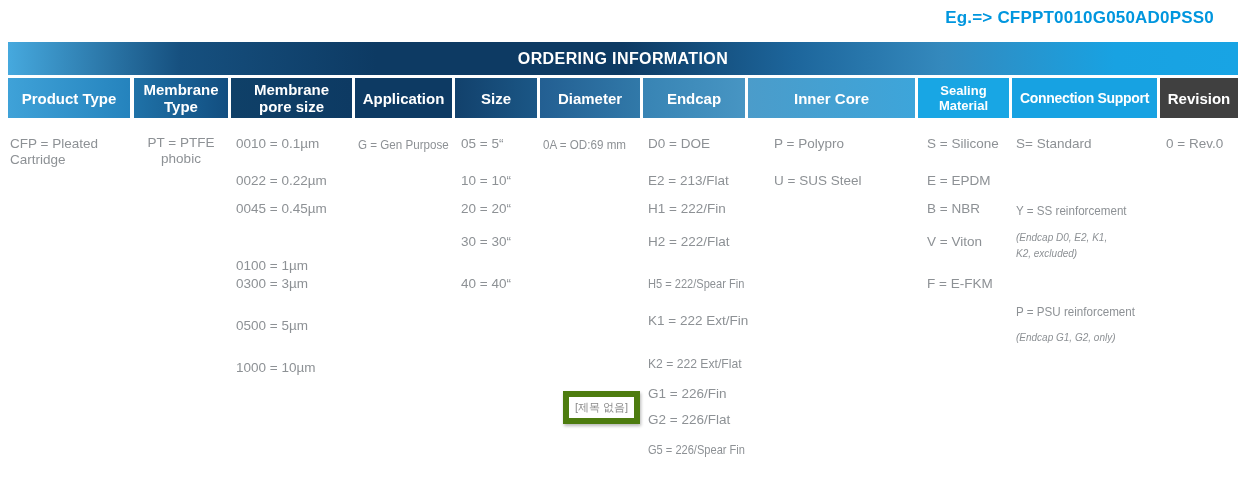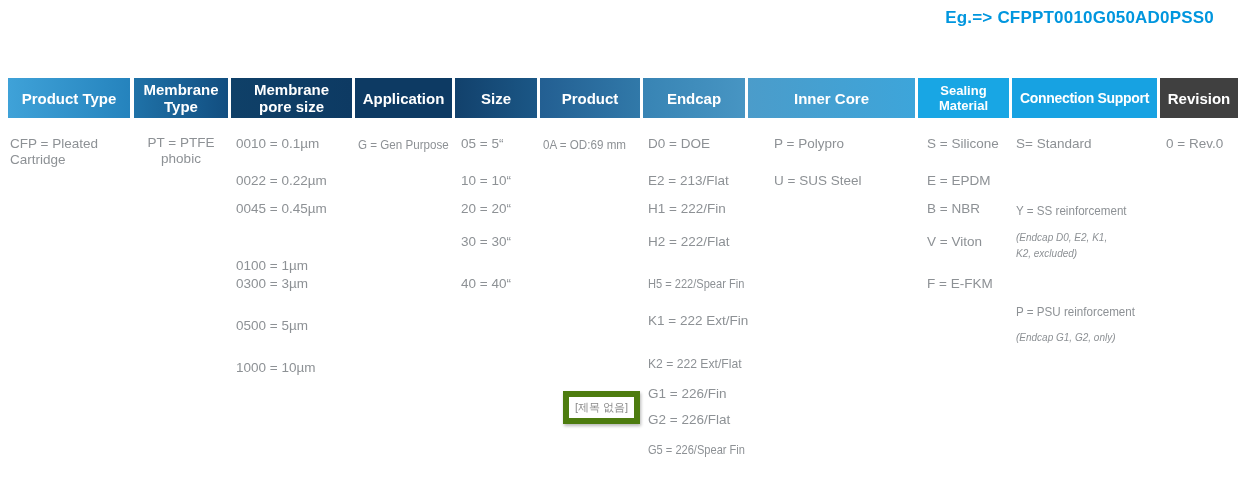--- a/index.html
+++ b/index.html
@@ -41,29 +41,32 @@
     padding:3px 6px;font-size:11px;color:#8a8a8a;white-space:nowrap;
   }
 </style>
 </head>
 <body>
 
 <div class="stage">
 
   <div class="eg-label">Eg.=&gt; CFPPT0010G050AD0PSS0</div>
 
+  <div class="title-bar">
+    <span>ORDERING INFORMATION</span>
+  </div>
 
   <div class="hcell" style="left:8px;width:122px;background:linear-gradient(90deg,#3fa2d8,#2583bd);">Product Type</div>
   <div class="hcell" style="left:134px;width:94px;background:linear-gradient(90deg,#1f72a8,#124e80);">Membrane
 Type</div>
   <div class="hcell" style="left:231px;width:121px;background:linear-gradient(90deg,#0f4068,#0d3a63);">Membrane
 pore size</div>
   <div class="hcell" style="left:355px;width:97px;background:#0d3a63;">Application</div>
   <div class="hcell" style="left:455px;width:82px;background:linear-gradient(90deg,#12416c,#1b5786);">Size</div>
-  <div class="hcell" style="left:540px;width:100px;background:linear-gradient(90deg,#235f92,#3179a9);">Product</div>
+  <div class="hcell" style="left:540px;width:100px;background:linear-gradient(90deg,#235f92,#3179a9);">Diameter</div>
   <div class="hcell" style="left:643px;width:102px;background:linear-gradient(90deg,#3884b4,#4795c3);">Endcap</div>
   <div class="hcell" style="left:748px;width:167px;background:linear-gradient(90deg,#4b9cca,#3da5da);">Inner Core</div>
   <div class="hcell small" style="left:918px;width:91px;background:#18a6e4;">Sealing
 Material</div>
   <div class="hcell cond" style="left:1012px;width:145px;background:#17a2e2;">Connection Support</div>
   <div class="hcell" style="left:1160px;width:78px;background:#404040;">Revision</div>
 
   <div class="entry" style="left:10px;top:136px;">CFP = Pleated
 Cartridge</div>
 

